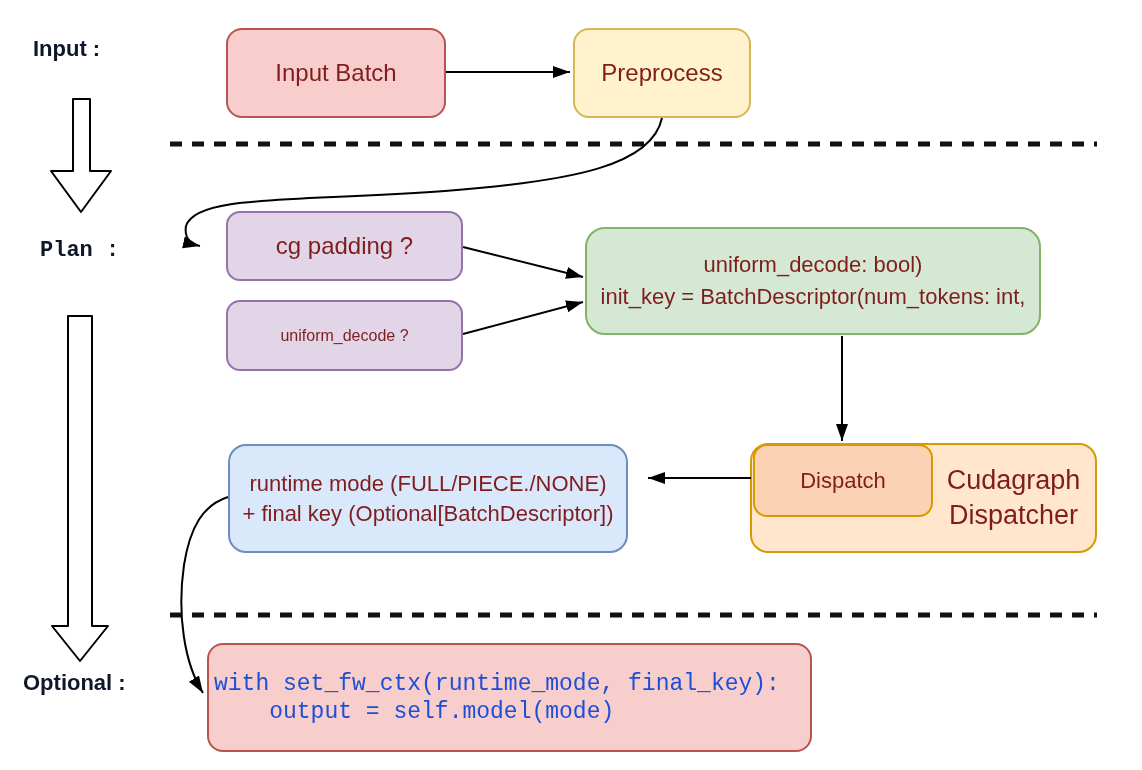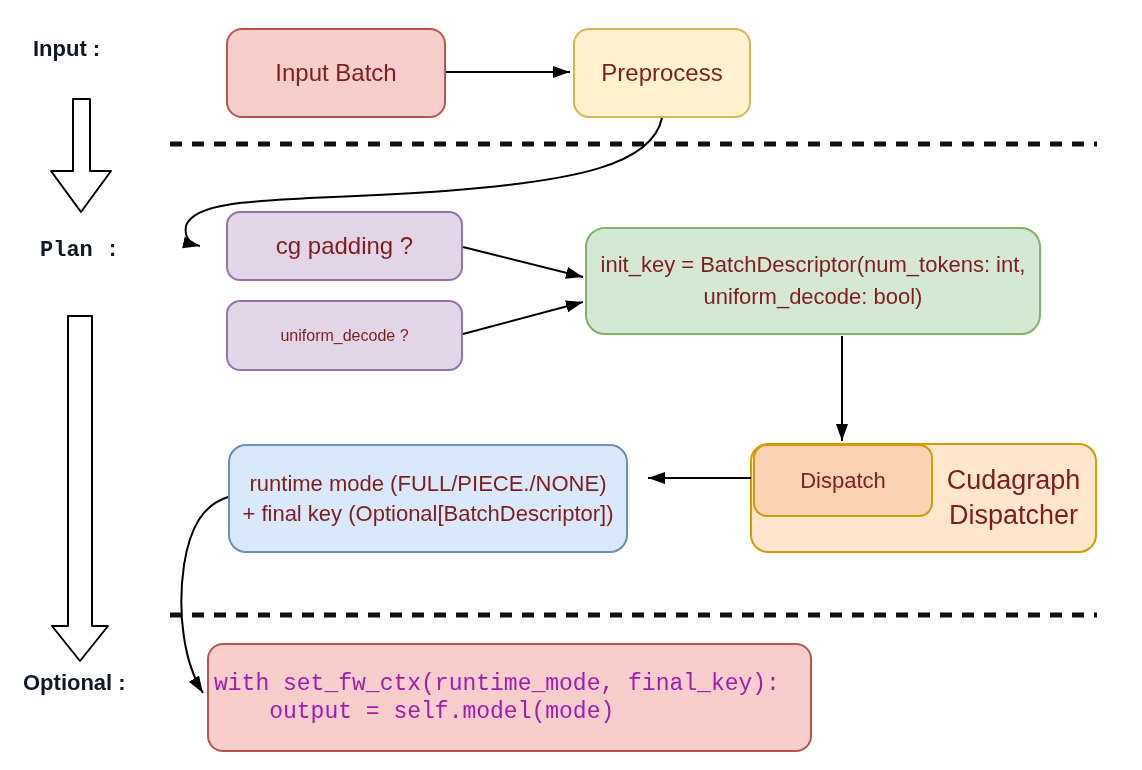--- a/index.html
+++ b/index.html
@@ -11,21 +11,21 @@
        display:flex;flex-direction:column;align-items:center;justify-content:center;
        text-align:center;color:#7f1d1d;}
   .box span{display:block;}
   .red{background:#f8cecc;border-color:#b85450;}
   .yellow{background:#fff2cc;border-color:#d6b656;}
   .purple{background:#e1d5e7;border-color:#9673a6;}
   .green{background:#d5e8d4;border-color:#82b366;}
   .blue{background:#dae8fc;border-color:#6c8ebf;}
   .orange-outer{background:#ffe6cc;border-color:#d79b00;border-radius:18px;padding-left:39px;}
   .orange-inner{background:#fbd3b4;border-color:#d79b00;border-radius:14px;}
-  .code{font-family:"Liberation Mono",monospace;color:#a21caf;
+  .code{font-family:"Liberation Mono",monospace;color:#1d4ed8;
         align-items:flex-start;justify-content:center;text-align:left;
         padding-left:5px;white-space:pre;}
   svg{position:absolute;left:0;top:0;pointer-events:none;}
 </style>
 </head>
 <body>
 
 <div id="stage">
 
   <div class="stage-label" style="left:33px;top:36px;">Input :</div>
@@ -42,22 +42,22 @@
 
   <div class="box purple" style="left:226px;top:211px;width:237px;height:70px;font-size:24px;border-radius:14px;">
     <span>cg padding ?</span>
   </div>
 
   <div class="box purple" style="left:226px;top:300px;width:237px;height:71px;font-size:16px;border-radius:14px;">
     <span>uniform_decode ?</span>
   </div>
 
   <div class="box green" style="left:585px;top:227px;width:456px;height:108px;font-size:22px;line-height:32px;border-radius:20px;">
+    <span>uniform_decode: bool)</span>
     <span>init_key = BatchDescriptor(num_tokens: int,</span>
-    <span>uniform_decode: bool)</span>
   </div>
 
   <div class="box orange-outer" style="left:750px;top:443px;width:347px;height:110px;">
     <div style="position:absolute;left:186px;right:6px;top:0;bottom:0;display:flex;flex-direction:column;
                 align-items:center;justify-content:center;font-size:27px;line-height:35px;">
       <span>Cudagraph</span>
       <span>Dispatcher</span>
     </div>
   </div>
 

